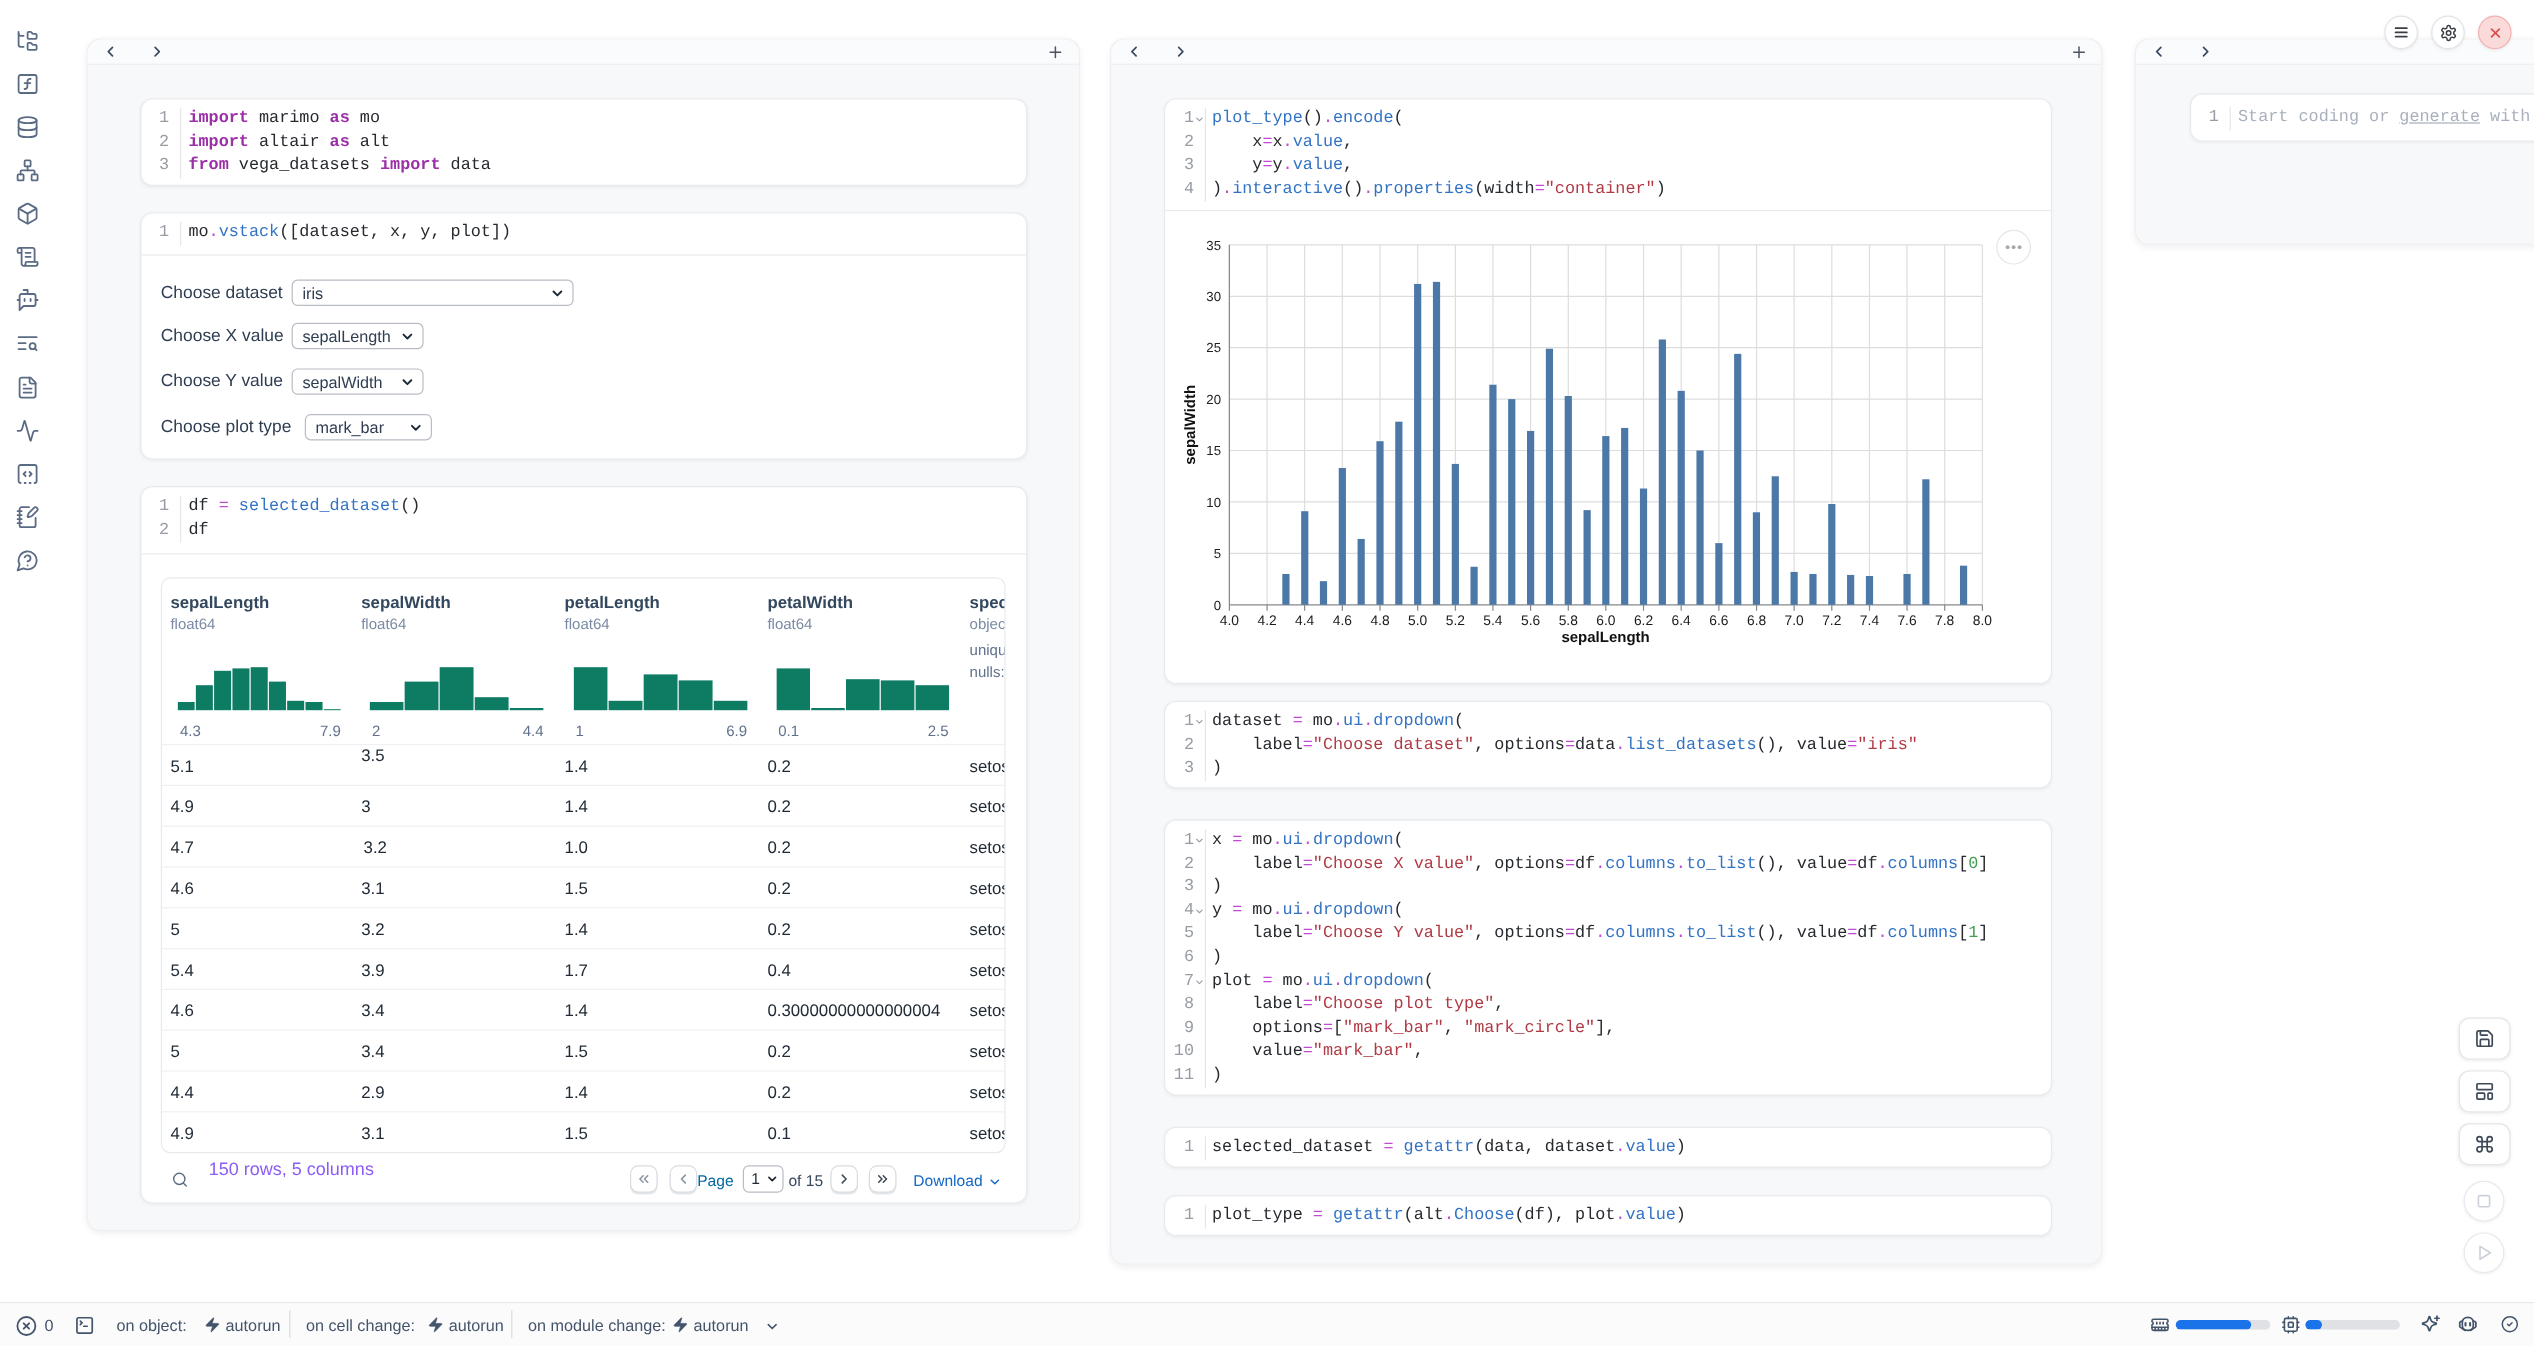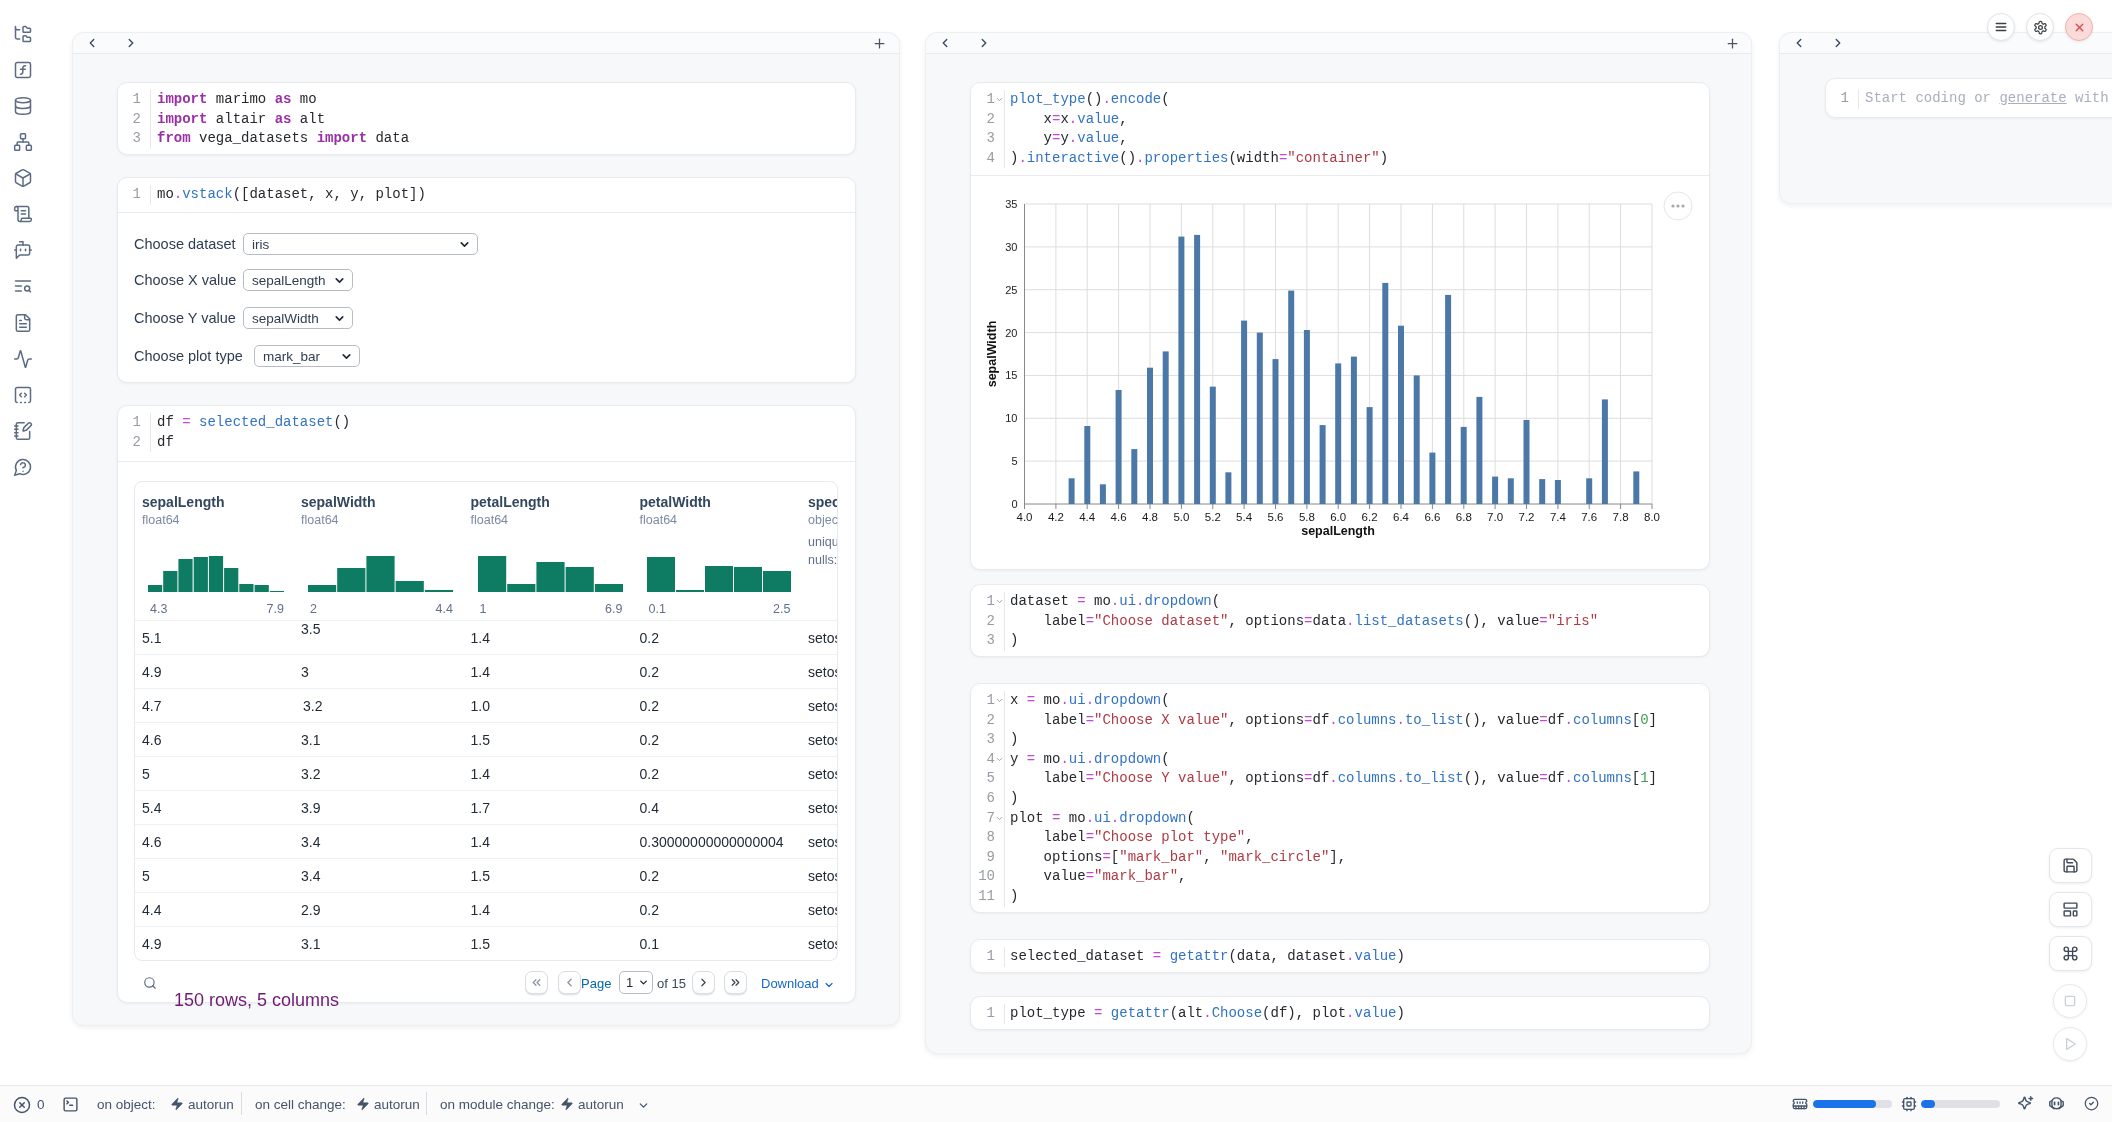--- a/index.html
+++ b/index.html
@@ -278,21 +278,21 @@
         <span class="abs" style="left:166px;top:9px">3.1</span>
         <span class="abs" style="left:335.5px;top:9px">1.5</span>
         <span class="abs" style="left:504.5px;top:9px">0.1</span>
         <span class="abs" style="left:673px;top:9px;white-space:nowrap">setosa</span>
       </div>
     </div>
     <svg class="abs" style="left:25px;top:570px" width="14" height="14" viewBox="0 0 24 24" fill="none" stroke="#5b6b84" stroke-width="2" stroke-linecap="round">
       <circle cx="11" cy="11" r="8"></circle>
       <path d="m21 21-4.3-4.3"></path>
     </svg>
-    <div class="abs" style="left:56px;top:584px;font-size:18px;color:#701a75">150 rows, 5 columns</div>
+    <div class="abs" style="left:56px;top:560px;font-size:15px;color:#8b5cf6">150 rows, 5 columns</div>
     <div class="abs" style="left:407px;top:565px;display:flex;align-items:center;justify-content:center;width:23px;height:23px;border:1px solid #d9dce1;border-radius:7px;background:#fff;box-shadow:0 1.5px 0 #e3e6ea">
       <svg width="13" height="13" viewBox="0 0 24 24" fill="none" stroke="#8a93a1" stroke-width="2.4" stroke-linecap="round" stroke-linejoin="round">
         <path d="m11 17-5-5 5-5"></path>
         <path d="m18 17-5-5 5-5"></path>
       </svg>
     </div>
     <div class="abs" style="left:440px;top:565px;display:flex;align-items:center;justify-content:center;width:23px;height:23px;border:1px solid #d9dce1;border-radius:7px;background:#fff;box-shadow:0 1.5px 0 #e3e6ea">
       <svg width="13" height="13" viewBox="0 0 24 24" fill="none" stroke="#8a93a1" stroke-width="2.4" stroke-linecap="round" stroke-linejoin="round">
         <path d="m15 18-6-6 6-6"></path>
       </svg>

